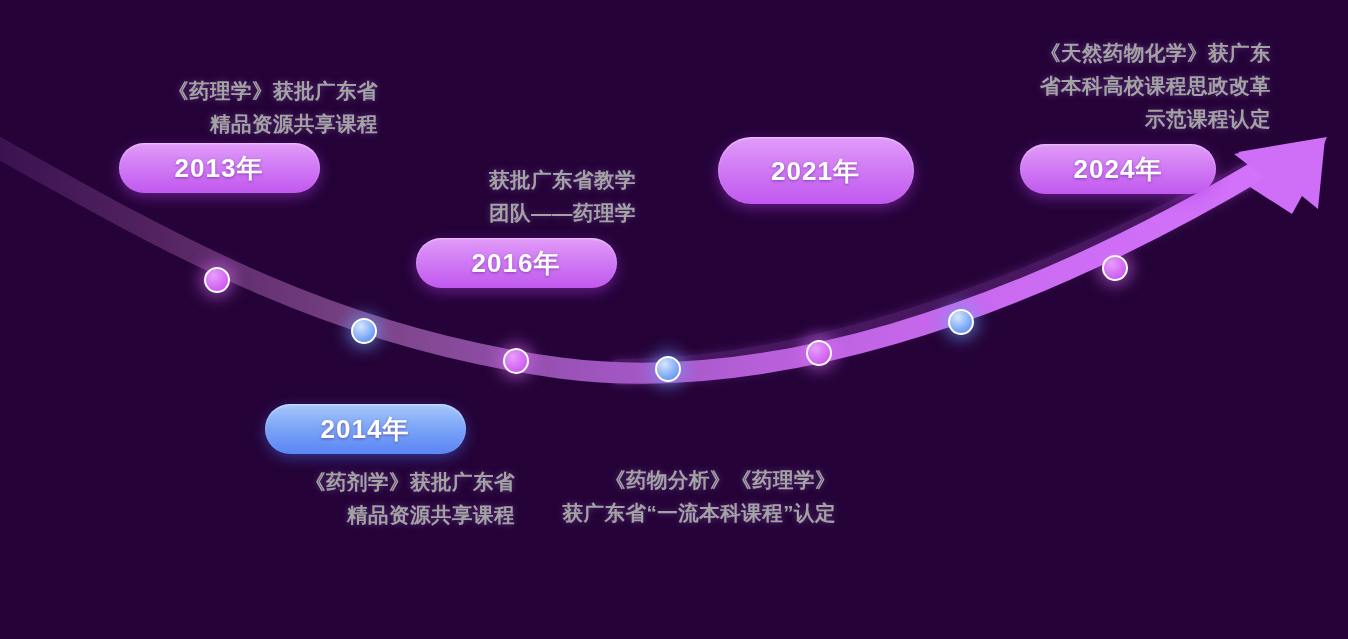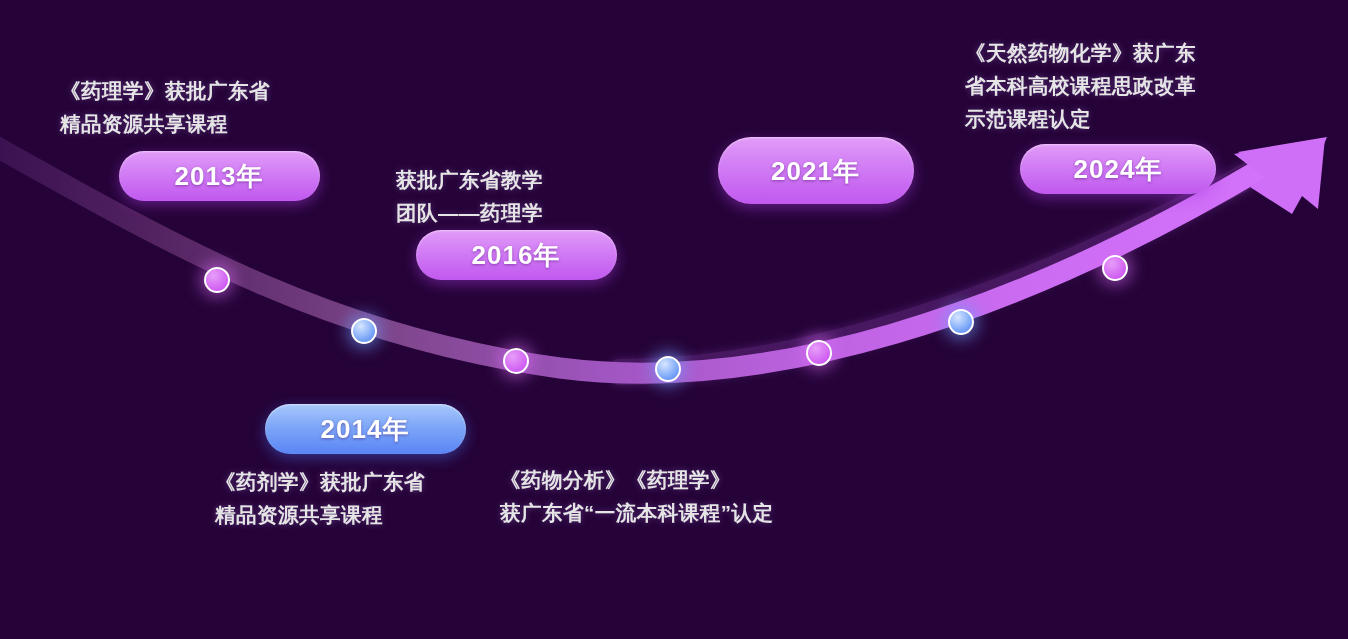--- a/index.html
+++ b/index.html
@@ -8,25 +8,25 @@
     background:#250338;
     font-family:"Liberation Sans","DejaVu Sans",sans-serif;
     position:relative;
   }
   .stage{position:absolute;inset:0;width:1348px;height:639px;}
   .curve-layer{position:absolute;left:0;top:0;width:1348px;height:639px;}
 
   
   .node{position:absolute;}
   .node .caption{
-    color:#e5e5e5;
+    color:#a3a3a3;
     font-size:20.5px;
     font-weight:bold;
     line-height:33px;
-    text-align:left;
+    text-align:right;
     white-space:pre-line;
     letter-spacing:.5px;
     text-shadow:0 0 6px rgba(200,150,255,.35);
   }
   .pill{
     display:block;
     border-radius:999px;
     text-align:center;
     color:#ffffff;
     font-size:26px;
@@ -101,33 +101,33 @@
   <div class="dot blue" style="left:351px;top:318px;"></div>
   <div class="dot purple" style="left:503px;top:348px;"></div>
   <div class="dot blue" style="left:655px;top:356px;"></div>
   <div class="dot purple" style="left:806px;top:340px;"></div>
   <div class="dot blue" style="left:948px;top:309px;"></div>
   <div class="dot purple" style="left:1102px;top:255px;"></div>
 
   <div class="node" style="left:60px;top:74px;width:318px;">
     <div class="caption">《药理学》获批广东省
 精品资源共享课程</div>
-    <div class="pill purple" style="width:201px;height:50px;margin-top:11px;">2013年</div>
+    <div class="pill purple" style="width:201px;height:50px;margin-top:3px;">2013年</div>
   </div>
 
   <div class="node" style="left:215px;top:404px;width:300px;">
     <div class="pill blue" style="width:201px;height:50px;">2014年</div>
     <div class="caption" style="margin-top:11px;">《药剂学》获批广东省
 精品资源共享课程</div>
   </div>
 
   <div class="node" style="left:396px;top:163px;width:240px;">
     <div class="caption">获批广东省教学
 团队——药理学</div>
-    <div class="pill purple" style="width:201px;height:50px;margin-top:1px;">2016年</div>
+    <div class="pill purple" style="width:201px;height:50px;margin-top:9px;">2016年</div>
   </div>
 
   <div class="node" style="left:500px;top:452px;width:336px;">
     <div class="caption" style="margin-top:11px;">《药物分析》《药理学》
 获广东省“一流本科课程”认定</div>
   </div>
 
   <div class="node" style="left:667px;top:128px;width:297px;">
     <div class="pill purple" style="width:196px;height:67px;margin-top:9px;">2021年</div>
   </div>

